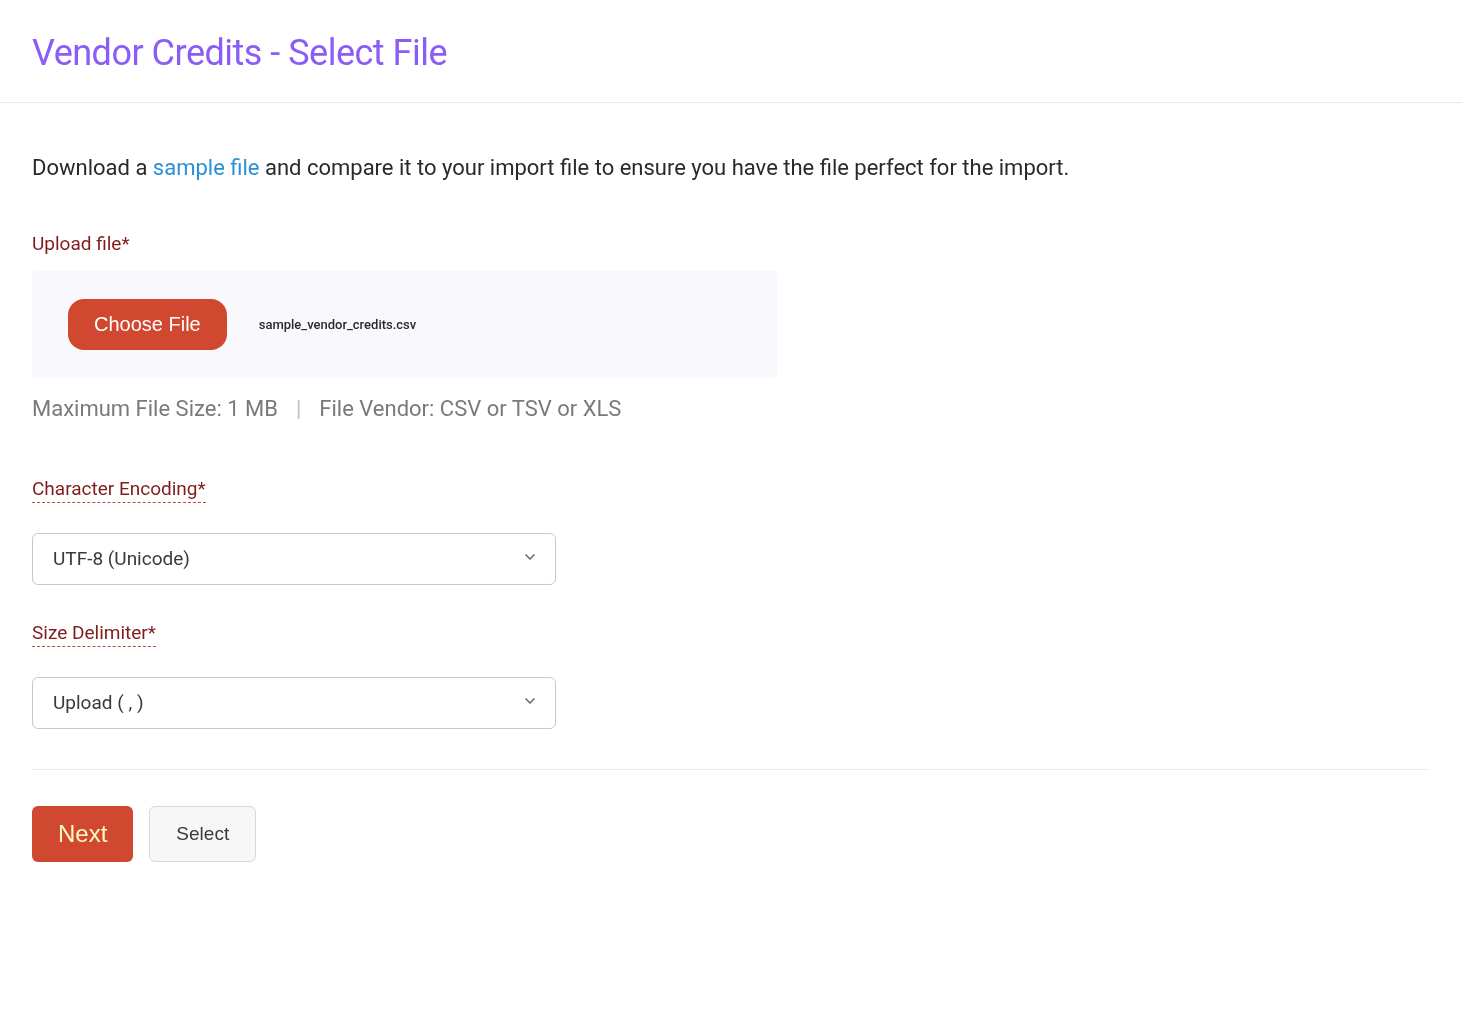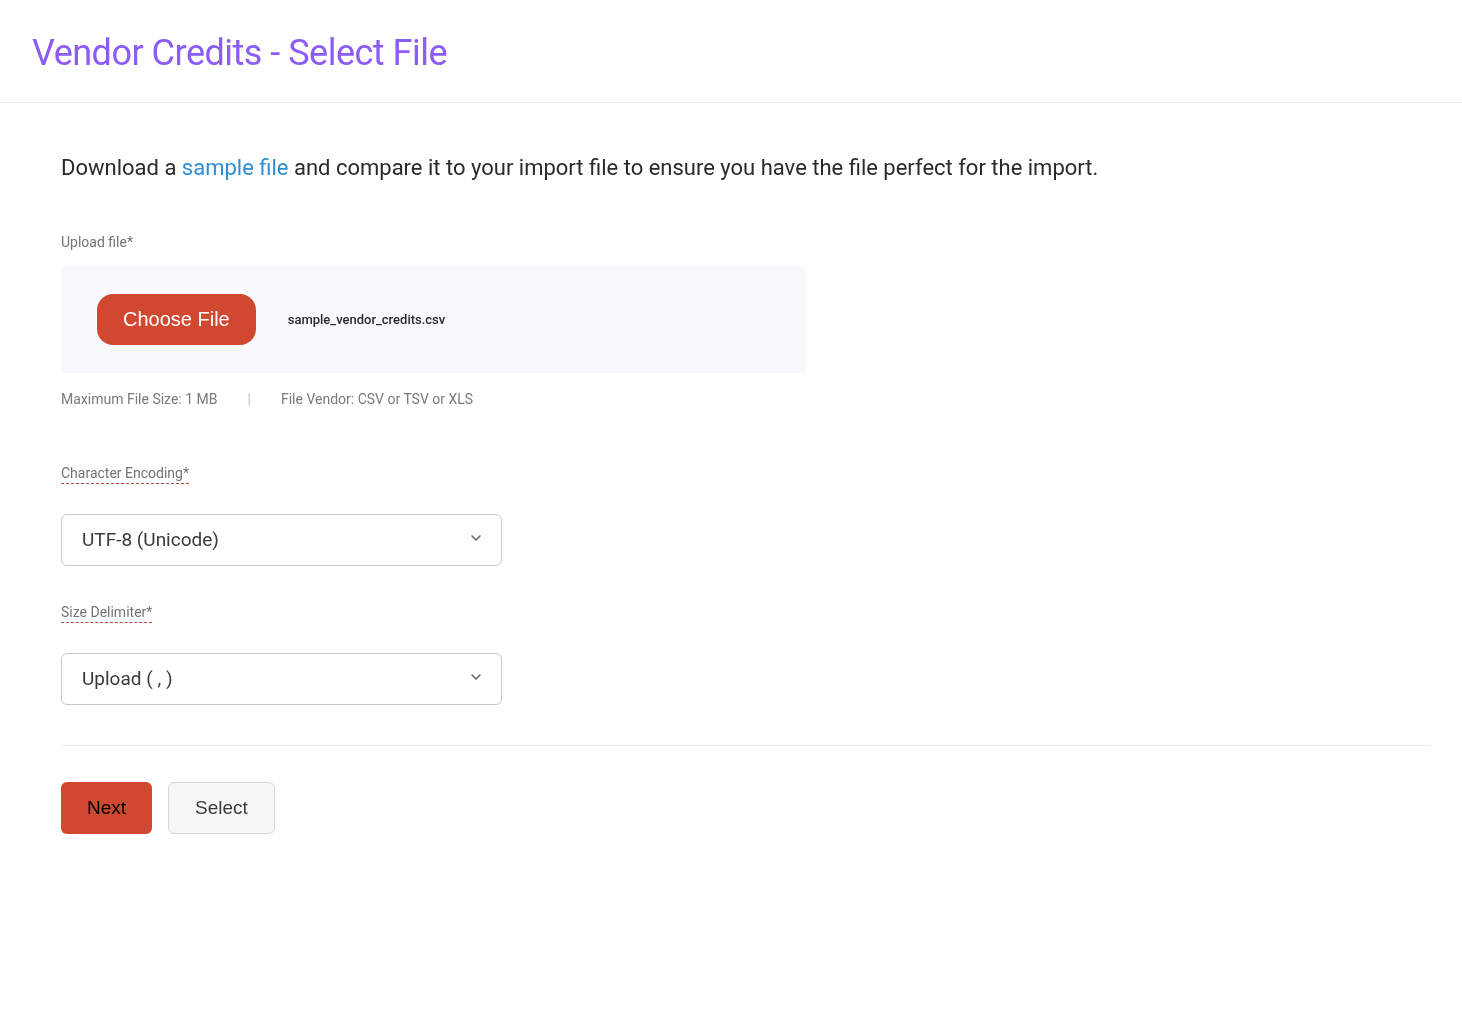--- a/index.html
+++ b/index.html
@@ -17,35 +17,34 @@
       border-bottom: 1px solid #e8e8e8;
     }
     .page-title {
       font-size: 36px;
       font-weight: 400;
       color: #8b5cf6;
       letter-spacing: -0.5px;
     }
     .content {
       padding: 50px 32px 32px 32px;
-      margin-left: 29px;
     }
     .intro-text {
       font-size: 22px;
       color: #2a2a2a;
       margin-bottom: 48px;
       line-height: 1.4;
     }
     .intro-text a {
       color: #2b8fd6;
       text-decoration: none;
     }
     .form-label {
-      font-size: 14px;
-      color: #737373;
+      font-size: 19px;
+      color: #7f1d1d;
       margin-bottom: 16px;
       display: inline-block;
     }
     .form-label.dashed {
       border-bottom: 1px dashed #b94a3c;
       padding-bottom: 2px;
     }
     .upload-zone {
       background: #f9f8fd;
       padding: 28px 36px;
@@ -66,38 +65,38 @@
       border-radius: 16px;
       cursor: pointer;
     }
     .filename {
       font-size: 13px;
       color: #2a2a2a;
       font-weight: 500;
     }
     .file-hints {
       margin-top: 18px;
-      font-size: 14px;
+      font-size: 22px;
       color: #7a7a7a;
       display: flex;
       align-items: center;
-      gap: 30px;
+      gap: 18px;
     }
     .file-hints .divider {
       color: #c0c0c0;
     }
     .field-group {
       margin-top: 56px;
     }
     .field-group + .field-group {
       margin-top: 36px;
     }
     .select-wrap {
       position: relative;
-      width: 441px;
+      width: 524px;
       max-width: 100%;
       margin-top: 14px;
     }
     .select {
       width: 100%;
       height: 52px;
       padding: 0 44px 0 20px;
       font-size: 19px;
       color: #3a3a3a;
       background: #fff;
@@ -126,24 +125,24 @@
       border: none;
       border-top: 1px solid #ededed;
     }
     .actions {
       margin-top: 36px;
       display: flex;
       gap: 16px;
     }
     .btn-primary {
       background: #d0482f;
-      color: #000000;
+      color: #fef9c3;
       border: none;
       padding: 14px 26px;
-      font-size: 19px;
+      font-size: 24px;
       font-weight: 500;
       border-radius: 6px;
       cursor: pointer;
     }
     .btn-secondary {
       background: #f7f7f7;
       color: #3a3a3a;
       border: 1px solid #d8d8d8;
       padding: 14px 26px;
       font-size: 19px;

